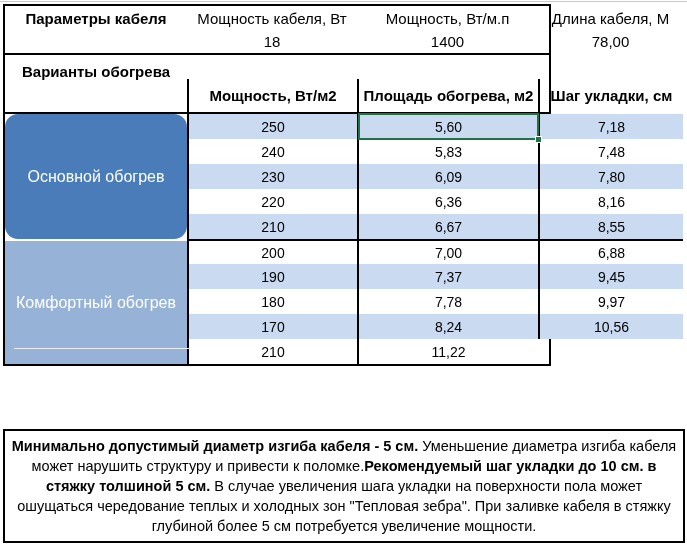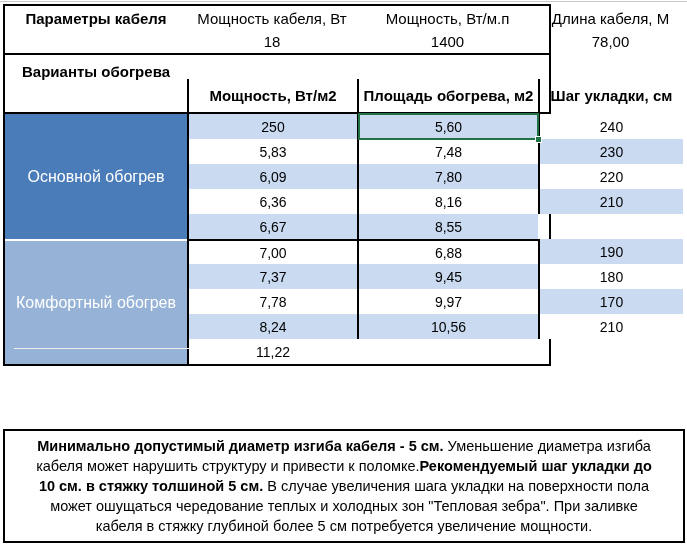--- a/index.html
+++ b/index.html
@@ -24,38 +24,38 @@
   .param-cell.title { font-weight:bold; }
 
   .header-grid { border-bottom:2px solid var(--border-black); }
   .header-cell { height:33px; display:flex; align-items:center; justify-content:center;
     font-weight:bold; font-size:15px; }
   .bl { border-left:2px solid var(--border-black);margin-top:24px; }
 
   .data-grid { grid-auto-rows:25px; }
   .section-cell { grid-column:1; grid-row:span 5; color:#fff; font-size:16px;
     display:flex; align-items:center; justify-content:center; cursor:cell; }
-  .section-0 { background:var(--primary-blue); }
+  .section-0 { background:var(--primary-blue);border-radius:13px; }
   .section-1 { background:var(--comfort-blue); border-top:2px solid #ffffff; }
   .cell { display:flex; align-items:center; justify-content:center; font-size:14px;
     border-left:2px solid var(--border-black); position:relative; cursor:cell; background:#fff; }
   .cell.band { background:var(--band-blue); }
   .cell.section-top { border-top:2px solid var(--border-black); }
   .cell.selected { z-index:2; }
   .cell.selected::after { content:""; position:absolute; inset:-1px;
     border:2px solid var(--sel-green); pointer-events:none; }
   .fill-handle { position:absolute; right:-4px; bottom:-4px; width:7px; height:7px;
     background:var(--sel-green); border:1px solid #ffffff; z-index:3; cursor:crosshair; }
 
   .faint-line { position:absolute; top:348px; left:14px; width:176px; height:1px; background:#ececec; }
 
   .note-box {
     position:absolute; top:429px; left:3px; width:682px;
     border:2px solid var(--border-black); background:#fff;
-    padding:5px 28px; text-align:center; font-size:14.5px; line-height:20px;
+    padding:5px 2px; text-align:center; font-size:14.5px; line-height:20px;
   }
   .note-box b { font-weight:bold; }
 </style>
 </head>
 <body style="--primary-blue: #4a7cb9; --comfort-blue: #96b3d7; --band-blue: #c9daf1; --sel-green: #217346; --border-black: #000000;">
 
 <div class="top-gridline"></div>
 
 <div class="table-outer">
 
@@ -74,33 +74,35 @@
     <div class="header-cell">Варианты обогрева</div>
     <div class="header-cell bl">Мощность, Вт/м2</div>
     <div class="header-cell bl">Площадь обогрева, м2</div>
     <div class="header-cell bl">Шаг укладки, см</div>
   </div>
 
   <div class="data-grid grid4">
       <div class="section-cell section-0">Основной обогрев</div>
       <div class="cell band">250</div>
       <div class="cell band selected">5,60<span class="fill-handle"></span></div>
+      <div class="cell band">7,18</div>
       <div class="cell">240</div>
       <div class="cell">5,83</div>
       <div class="cell">7,48</div>
       <div class="cell band">230</div>
       <div class="cell band">6,09</div>
       <div class="cell band">7,80</div>
       <div class="cell">220</div>
       <div class="cell">6,36</div>
       <div class="cell">8,16</div>
       <div class="cell band">210</div>
       <div class="cell band">6,67</div>
       <div class="cell band">8,55</div>
       <div class="section-cell section-1">Комфортный обогрев</div>
+      <div class="cell section-top">200</div>
       <div class="cell section-top">7,00</div>
       <div class="cell section-top">6,88</div>
       <div class="cell band">190</div>
       <div class="cell band">7,37</div>
       <div class="cell band">9,45</div>
       <div class="cell">180</div>
       <div class="cell">7,78</div>
       <div class="cell">9,97</div>
       <div class="cell band">170</div>
       <div class="cell band">8,24</div>

